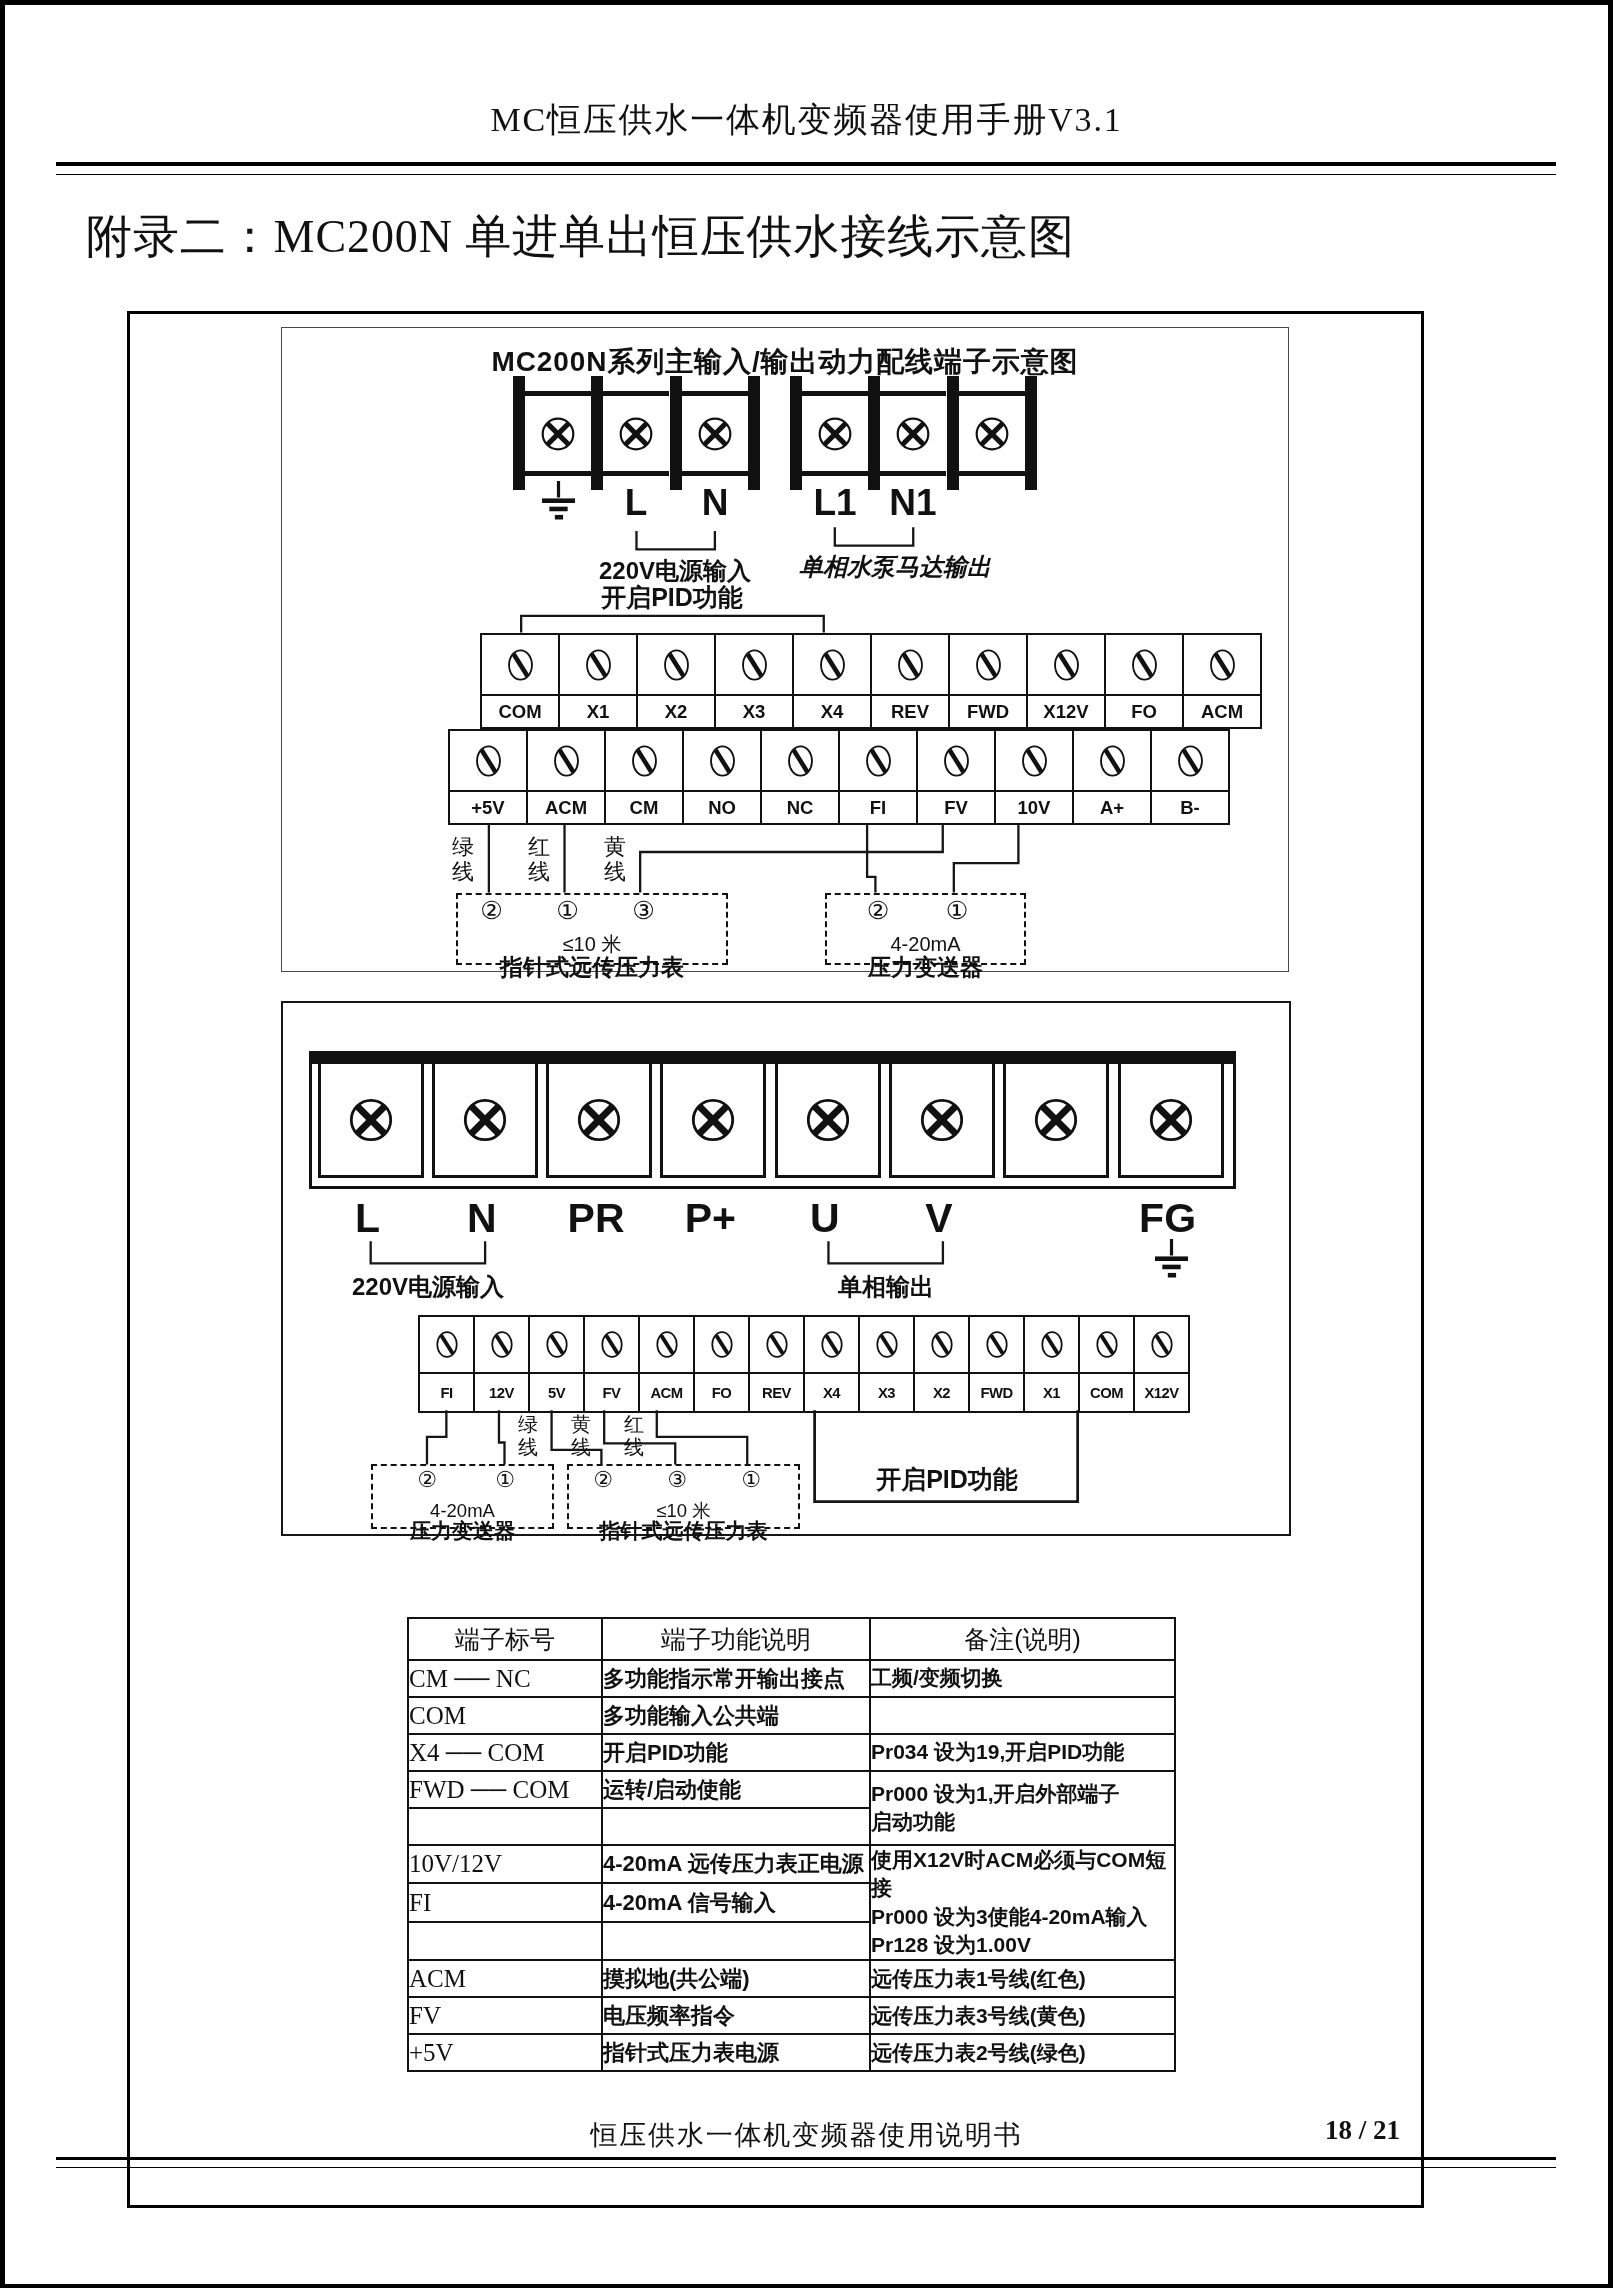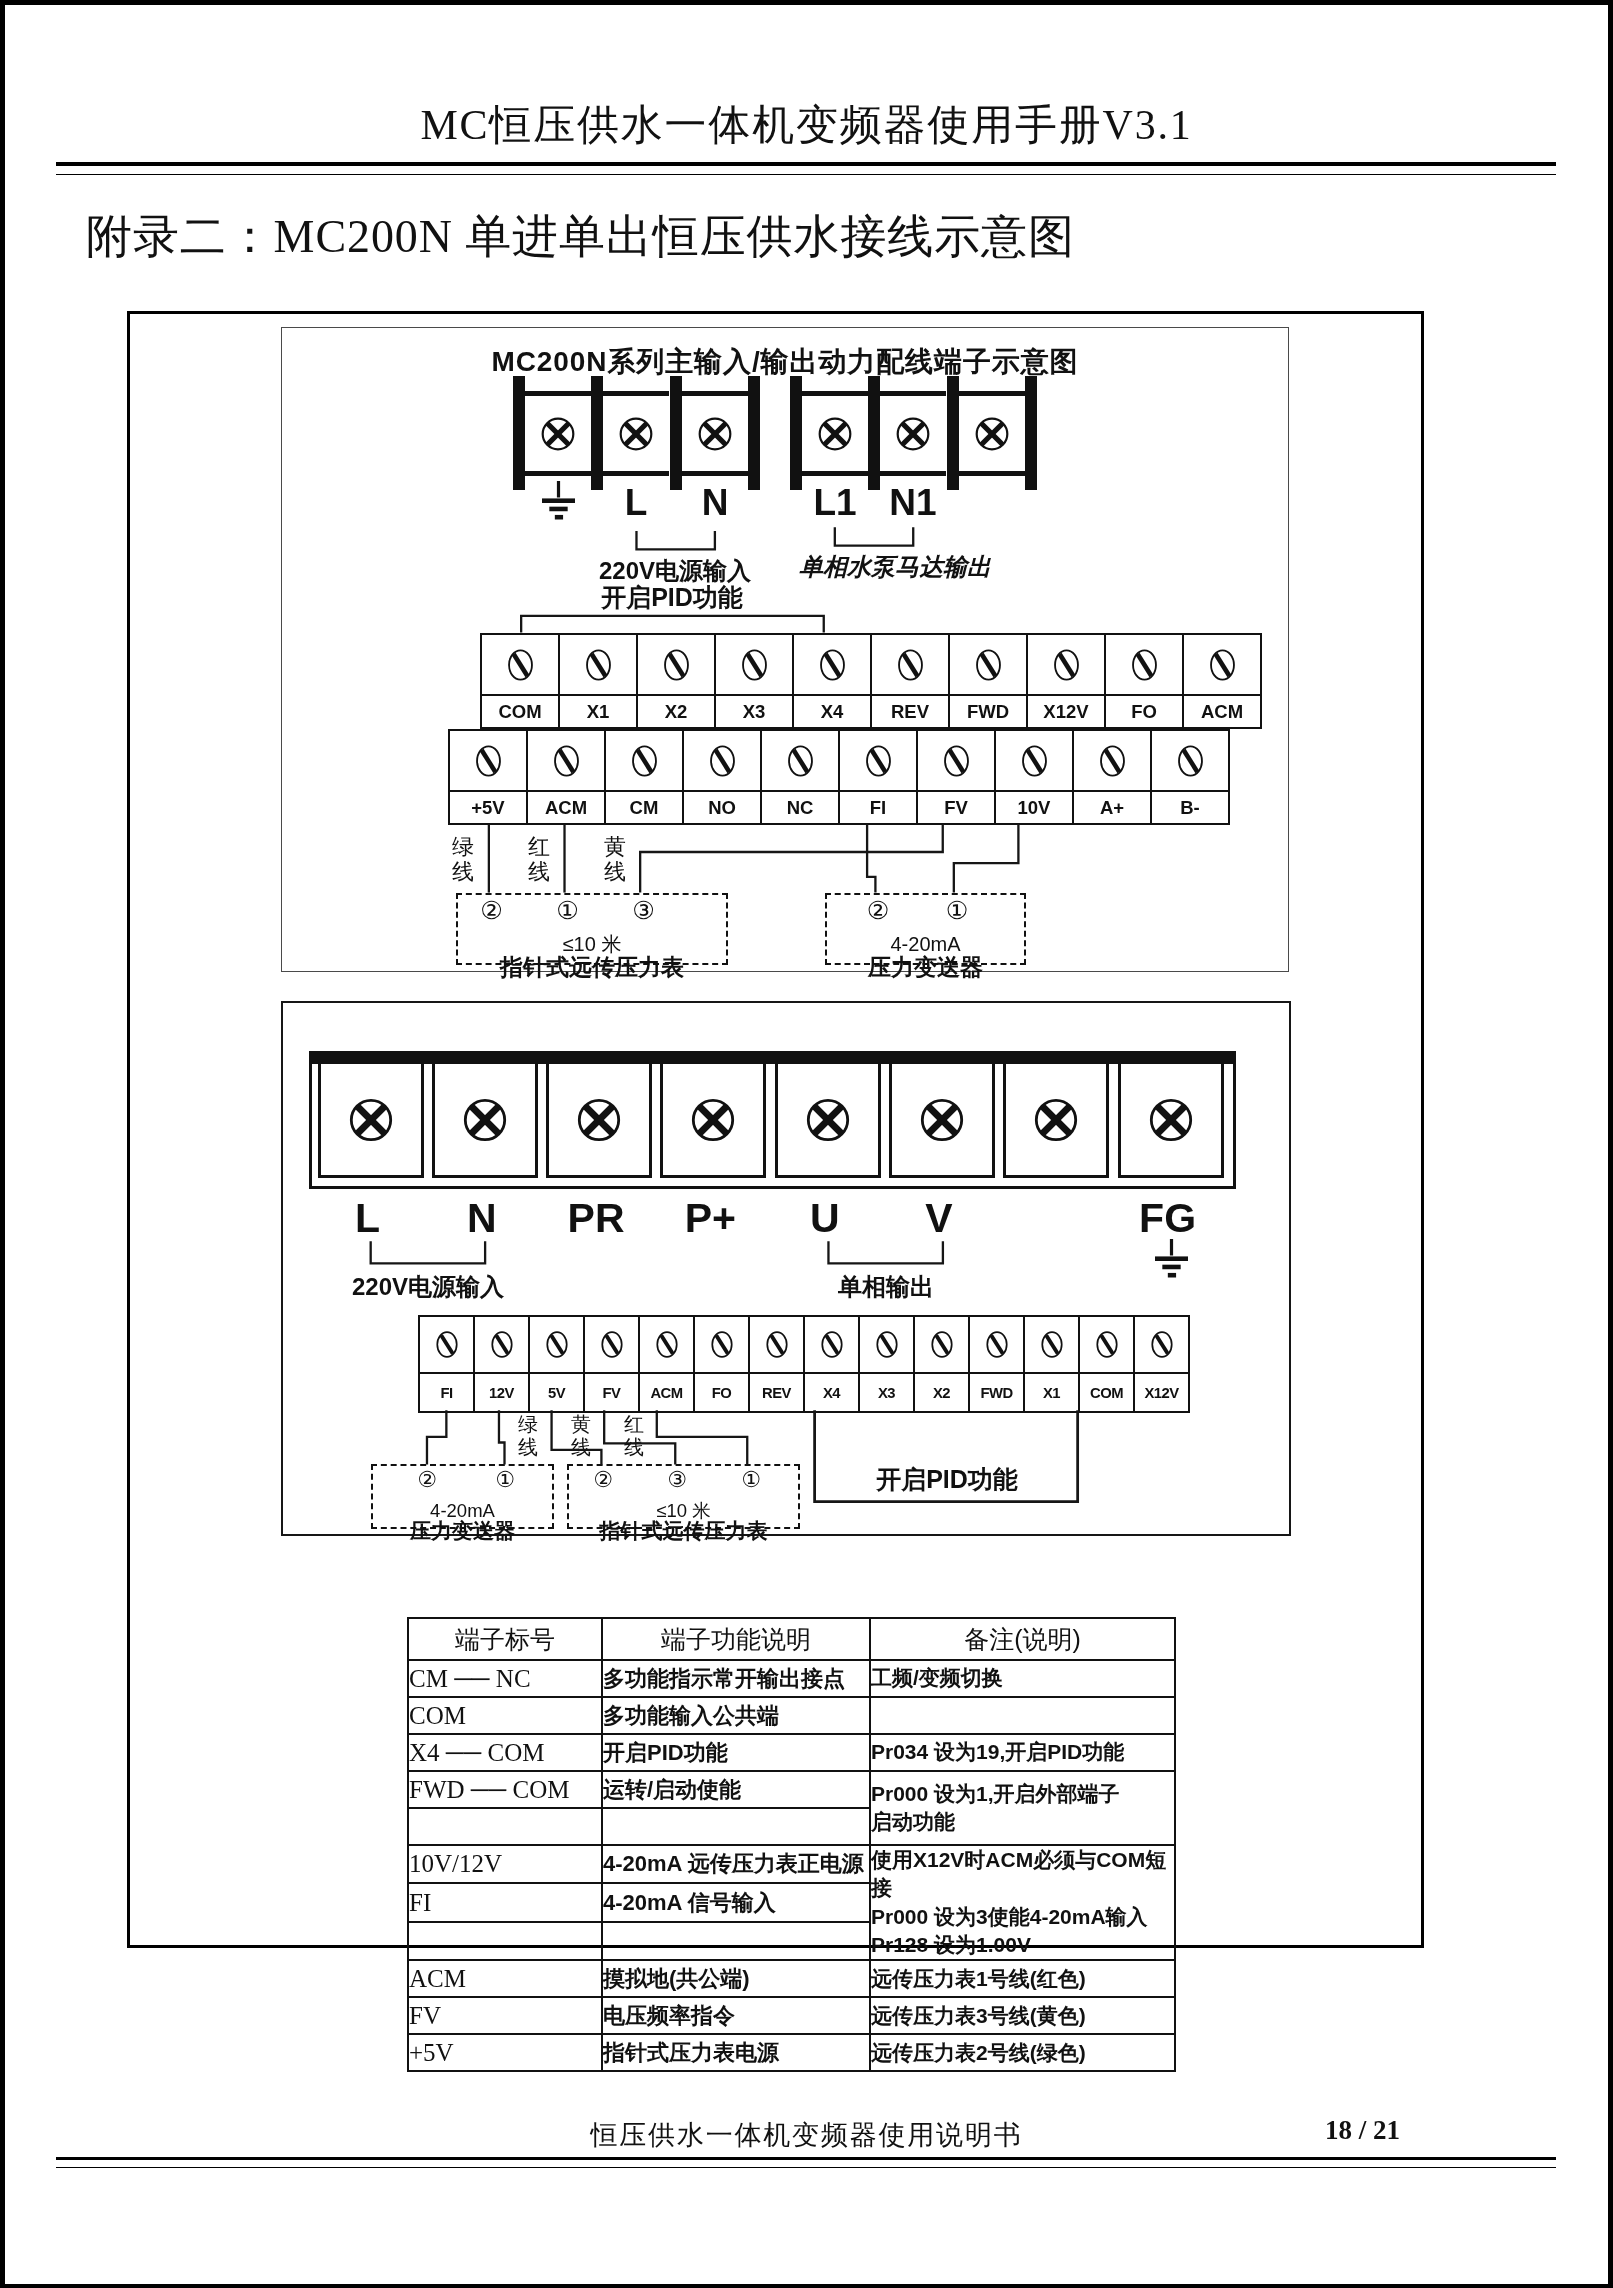--- a/index.html
+++ b/index.html
@@ -1,29 +1,29 @@
 <!DOCTYPE html>
 <html style="font-size:14.8px"><head>
 <meta charset="utf-8">
 <style>
   html,body{margin:0;padding:0;background:#777;}
   .page{position:relative;width:1613px;height:2289px;background:#fff;box-sizing:border-box;
         border:5.5px solid #000;font-family:"Liberation Sans","DejaVu Sans",sans-serif;color:#111;overflow:hidden;}
   .serif{font-family:"Liberation Serif","DejaVu Serif",serif;}
 
   
-  .hdr-title{position:absolute;top:92px;left:0;width:100%;text-align:center;font-size:42px;letter-spacing:1.8px;}
+  .hdr-title{position:absolute;top:92px;left:0;width:100%;text-align:center;font-size:34px;letter-spacing:1.8px;}
   .hdr-rule{position:absolute;top:157px;left:51px;right:52px;height:8.3px;border-top:4.6px solid #000;border-bottom:1.8px solid #000;}
   .doc-title{position:absolute;top:201px;left:81px;font-size:46px;letter-spacing:0.9px;}
   .ftr-title{position:absolute;top:2112px;left:0;width:100%;text-align:center;font-size:27px;letter-spacing:1.8px;}
   .ftr-page{position:absolute;top:2110px;right:208px;font-size:27px;font-weight:bold;}
   .ftr-rule{position:absolute;top:2152px;left:51px;right:52px;height:7.4px;border-top:3.7px solid #000;border-bottom:1.8px solid #000;}
 
   
-  .outerbox{position:absolute;left:122px;top:306px;width:1297px;height:1637px;border:3.7px solid #000;box-sizing:border-box;}
+  .outerbox{position:absolute;left:122px;top:306px;width:1297px;height:1897px;border:3.7px solid #000;box-sizing:border-box;}
   .dbox{position:absolute;background:#fff;box-sizing:content-box;}
   .d1{left:151px;top:13px;width:1006px;height:643px;border:1.8px solid #4a4a4a;}
   .d2{left:151px;top:687px;width:1006px;height:531px;border:2.8px solid #161616;}
   .dtitle{position:absolute;top:14.8px;left:0;width:100%;text-align:center;font-size:28px;font-weight:600;letter-spacing:0.9px;}
 
   
   .pblock{position:absolute;width:247px;height:85px;}
   .pbar{position:absolute;top:-14.8px;width:12px;height:114px;background:#111;}
   .pcell{position:absolute;width:66px;height:85px;box-sizing:border-box;border-top:5.5px solid #111;border-bottom:5.5px solid #111;
          display:flex;align-items:center;justify-content:center;background:#fff;}

